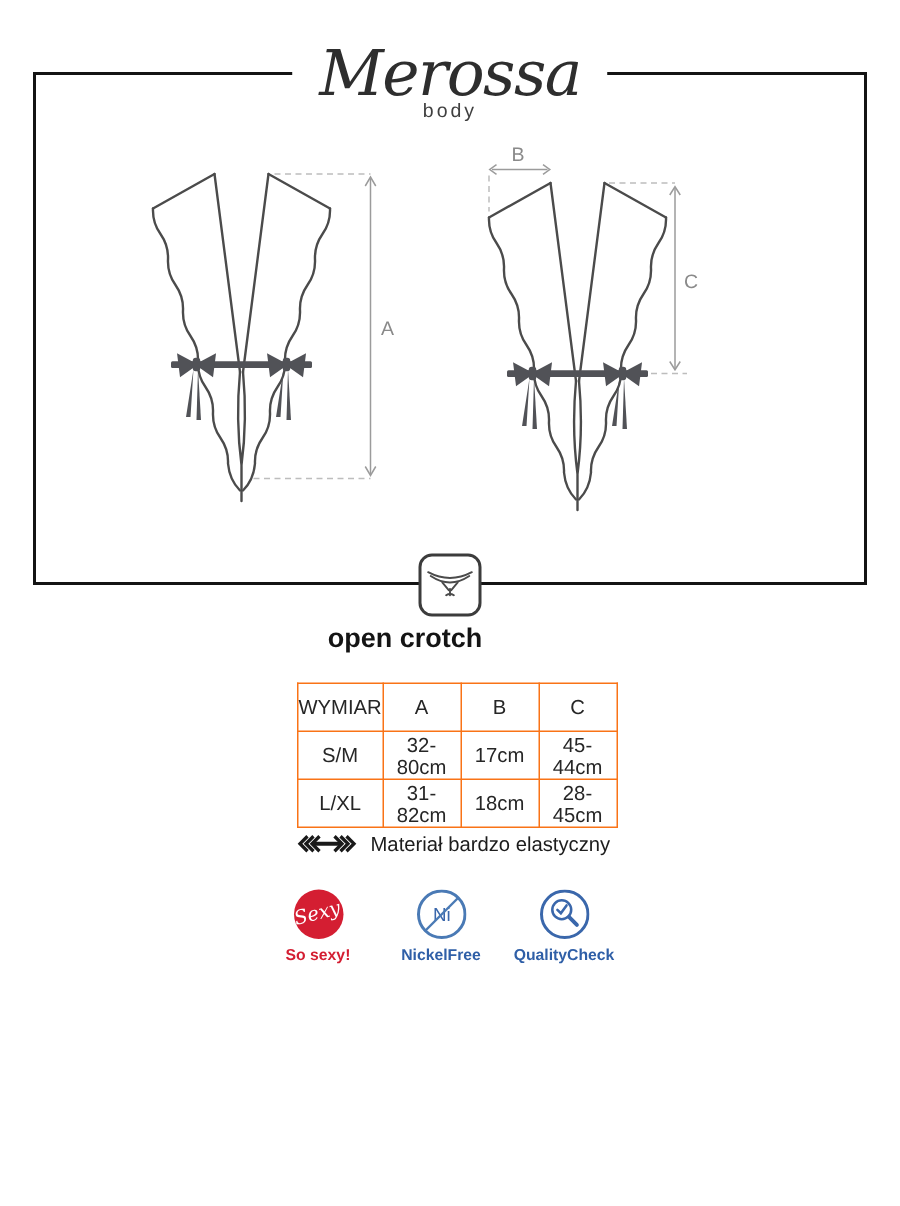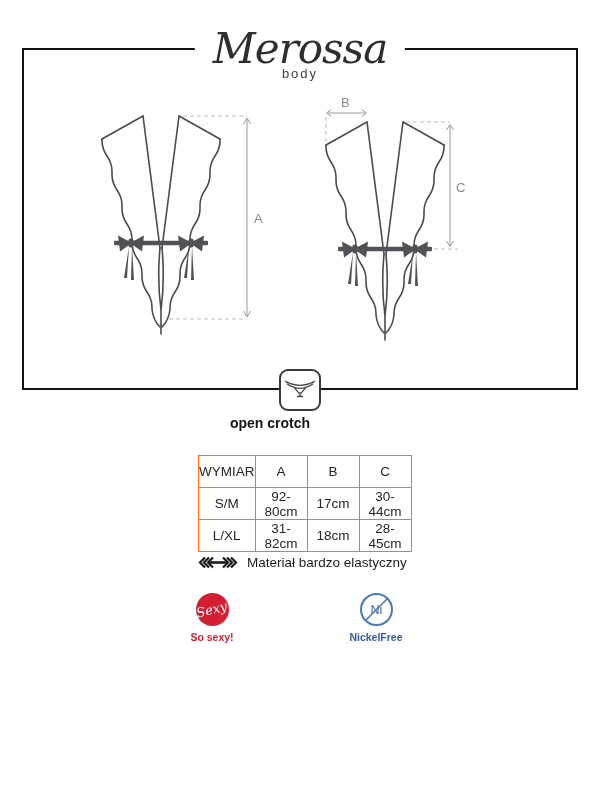--- a/index.html
+++ b/index.html
@@ -29,21 +29,21 @@
   .svg-right{position:absolute;left:300px;top:96px;z-index:2;}
   .dim-text{fill:#8a8a8a;font-family:"Liberation Sans",sans-serif;font-size:13px;}
   
   .crotch-icon{
     position:absolute;left:279px;top:369px;width:42px;height:42px;
     background:#ffffff;border:2px solid #3c3c3c;border-radius:9px;z-index:4;
     display:flex;align-items:center;justify-content:center;box-sizing:border-box;
   }
   .crotch-label{
     position:absolute;left:0;top:415px;width:540px;text-align:center;
-    font-size:14px;font-weight:bold;color:#141414;
+    font-size:18px;font-weight:bold;color:#141414;
   }
   
   table.size-table{
     position:absolute;left:198px;top:455px;border-collapse:collapse;z-index:2;
   }
   .size-table th,.size-table td{
     border:1px solid #f97316;width:51px;height:31px;padding:0;
     text-align:center;vertical-align:middle;
     font-size:13.5px;font-weight:normal;color:#262626;
   }
@@ -167,23 +167,23 @@
     <tr>
       <th>WYMIAR</th>
       <th>A</th>
       <th>B</th>
       <th>C</th>
     </tr>
   </thead>
   <tbody>
     <tr>
       <td>S/M</td>
-      <td>92-80cm</td>
+      <td>32-80cm</td>
       <td>17cm</td>
-      <td>30-44cm</td>
+      <td>45-44cm</td>
     </tr>
     <tr>
       <td>L/XL</td>
       <td>31-82cm</td>
       <td>18cm</td>
       <td>28-45cm</td>
     </tr>
   </tbody>
 </table>
 
@@ -210,14 +210,25 @@
     <div class="badge-circle">
       <svg width="33" height="33" viewBox="0 0 33 33">
         <circle cx="16.5" cy="16.5" r="15.5" fill="none" stroke="#4a7ab5" stroke-width="2"></circle>
         <text x="16.5" y="21" text-anchor="middle" fill="#3a67ab" font-family="Liberation Sans, sans-serif" font-size="12.5">Ni</text>
         <path d="M5.5,27.5 L27.5,5.5" stroke="#4a7ab5" stroke-width="1.6" fill="none"></path>
       </svg>
     </div>
     <div class="badge-label blue">NickelFree</div>
   </div>
 
+  <div class="badge">
+    <div class="badge-circle">
+      <svg width="33" height="33" viewBox="0 0 33 33" fill="none" stroke="#3a67ab" stroke-linecap="round">
+        <circle cx="16.5" cy="16.5" r="15.5" stroke-width="2"></circle>
+        <circle cx="14.5" cy="13.5" r="6.3" stroke-width="1.7"></circle>
+        <path d="M19.3,18.3 L24.6,23.6" stroke-width="2.6"></path>
+        <path d="M11.6,13.6 L13.9,15.8 L17.7,10.6" stroke-width="1.7"></path>
+      </svg>
+    </div>
+    <div class="badge-label blue">QualityCheck</div>
+  </div>
 
 </div>
 
 </body></html>

